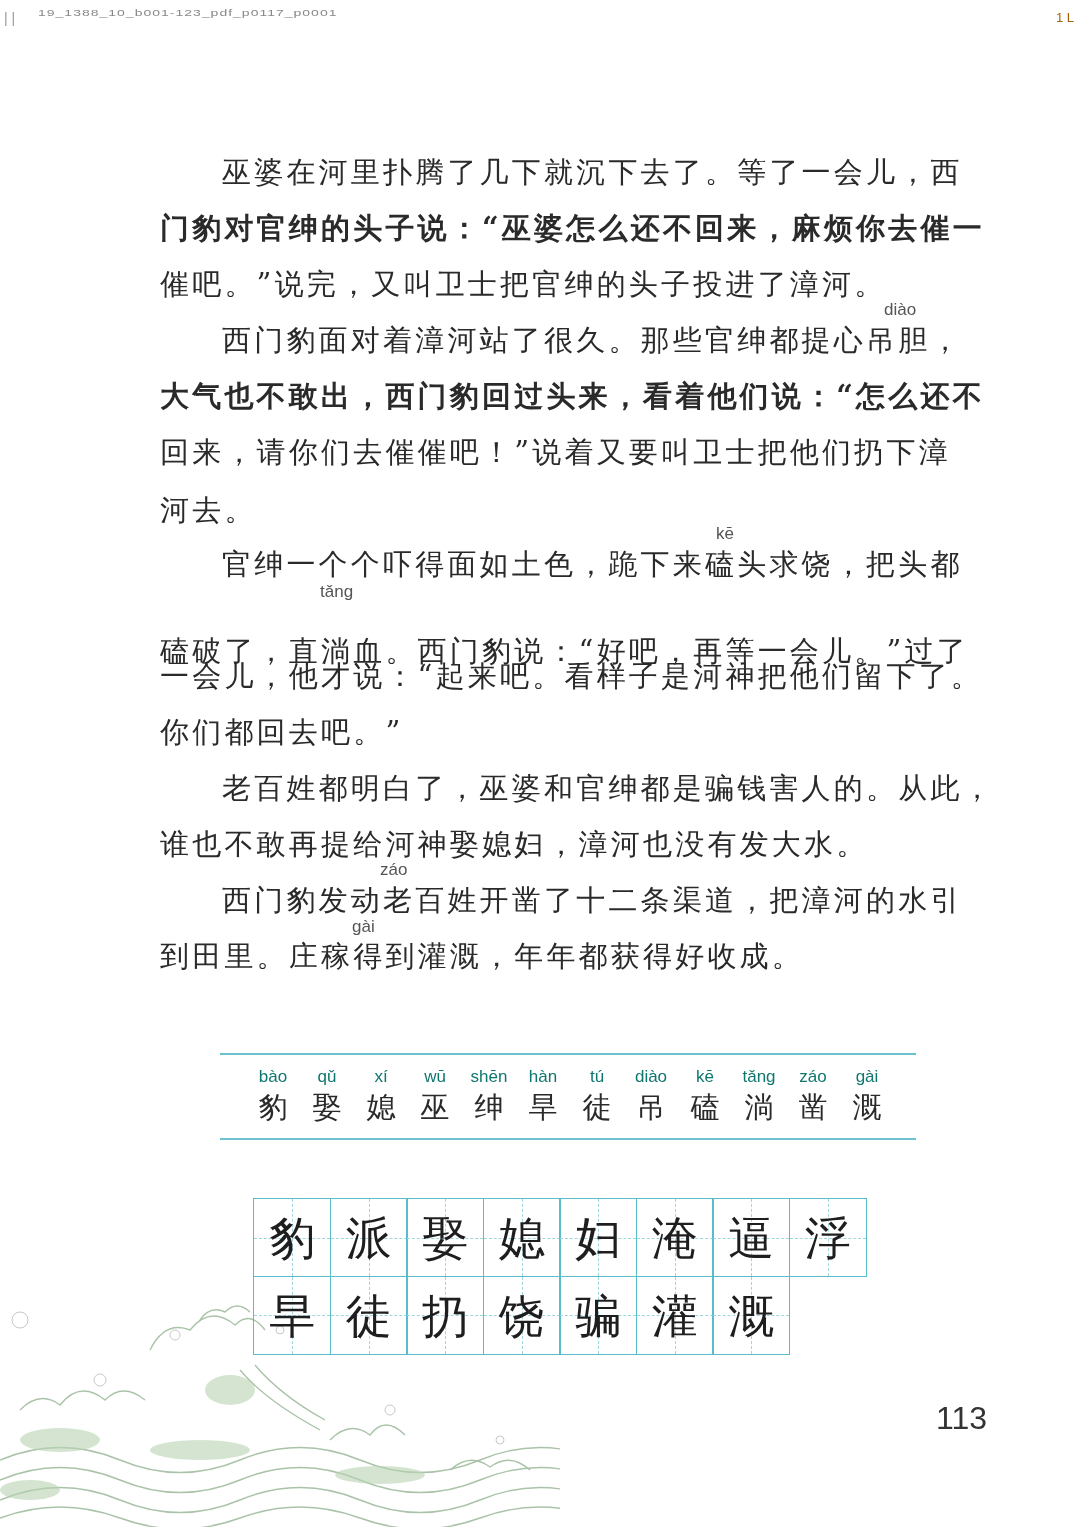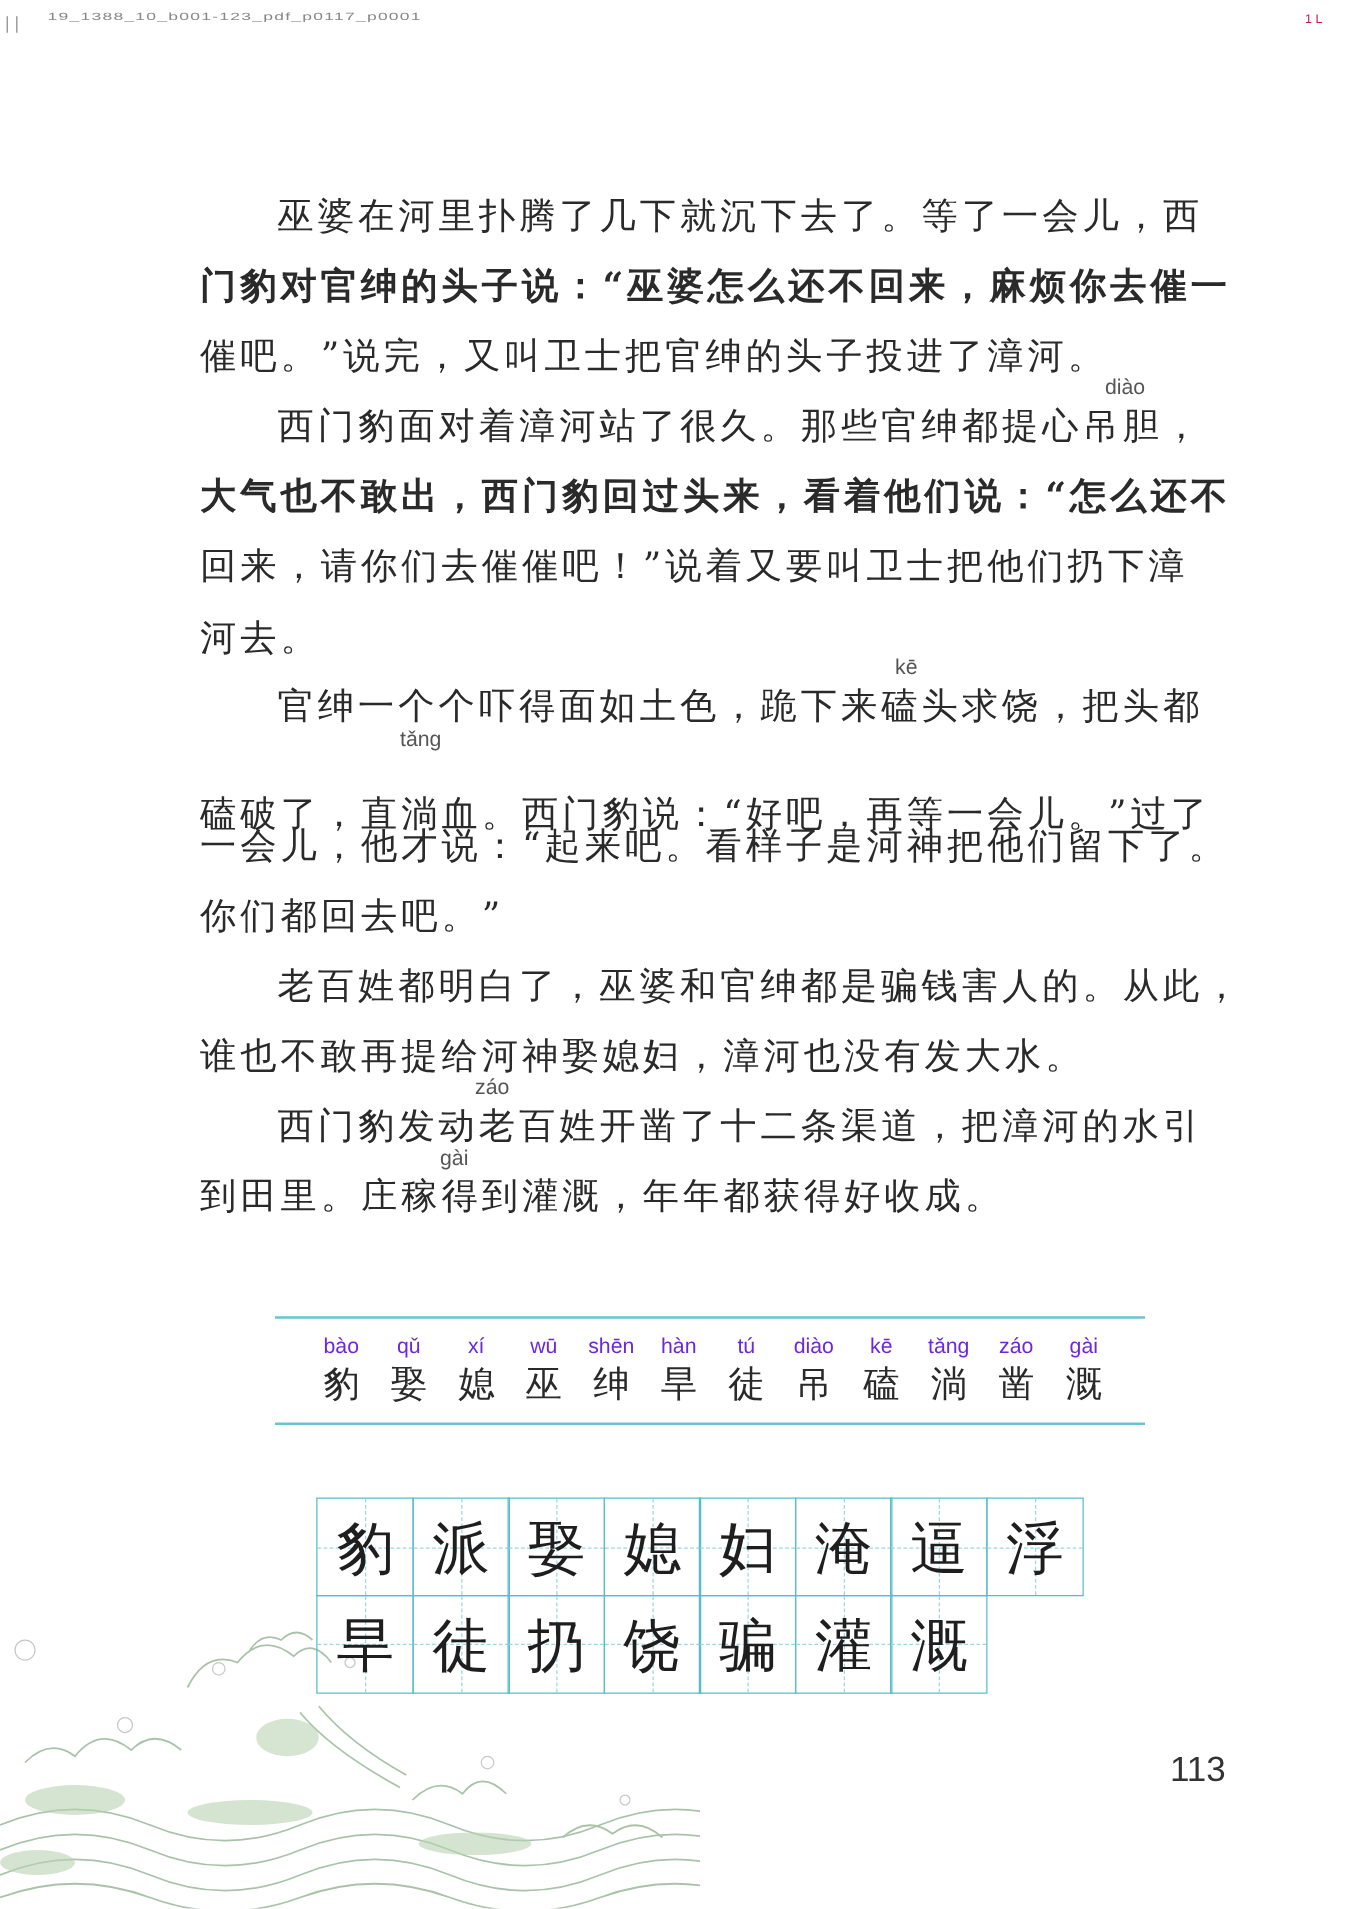--- a/index.html
+++ b/index.html
@@ -1,42 +1,42 @@
 <!DOCTYPE html>
 <html><head>
 <meta charset="utf-8">
 <style>
   html, body { margin:0; padding:0; }
   body { width:1080px; height:1527px; background:#ffffff; position:relative; overflow:hidden;
          font-family:"DejaVu Serif", "Liberation Serif", serif; color:#2a2a2a; }
   .header { position:absolute; top:6px; left:0; width:1080px; height:22px; }
   .hdr-mark { position:absolute; top:4px; left:4px; font-family:"Liberation Sans", sans-serif; font-size:14px; color:#999; }
   .hdr-text { position:absolute; top:2px; left:38px; font-family:"Liberation Sans", sans-serif; font-size:14px; color:#888; letter-spacing:1px; transform:scaleY(0.6); transform-origin:top left; }
-  .hdr-right { position:absolute; top:4px; right:22px; font-family:"Liberation Sans", sans-serif; font-size:10px; color:#be185d; }
+  .hdr-right { position:absolute; top:4px; right:6px; font-family:"Liberation Sans", sans-serif; font-size:13px; color:#a16207; }
 
   .line { position:absolute; left:160px; width:812px; font-size:29px; white-space:nowrap; letter-spacing:3.2px; line-height:40px; }
   .py { position:absolute; font-family:"Liberation Sans", sans-serif; font-size:17px; color:#555; }
 
   .vocab-top { position:absolute; left:220px; top:1053px; width:696px; height:2px; background:#6cc3cf; }
   .vocab-bot { position:absolute; left:220px; top:1138px; width:696px; height:2px; background:#6cc3cf; }
   .vocab { position:absolute; left:246px; top:1066px; display:flex; }
   .vcell { width:54px; text-align:center; }
-  .vpy { font-family:"Liberation Sans", sans-serif; font-size:17px; color:#6d28d9; height:22px; line-height:22px; }
+  .vpy { font-family:"Liberation Sans", sans-serif; font-size:17px; color:#0f766e; height:22px; line-height:22px; }
   .vch { font-size:29px; line-height:38px; color:#2a2a2a; }
 
   .grid { position:absolute; left:254px; top:1199px; }
   .grow { display:flex; }
   .gcell { width:78px; height:79px; border:1.5px solid #59bcc9; margin:-0.75px; position:relative; box-sizing:border-box;
            font-family:"DejaVu Serif", serif; font-size:46px; text-align:center; line-height:78px; color:#1e1e1e; background:transparent; }
   .gcell::before { content:""; position:absolute; left:0; right:0; top:50%; border-top:1px dashed #9fd6de; }
   .gcell::after { content:""; position:absolute; top:0; bottom:0; left:50%; border-left:1px dashed #9fd6de; }
   .gcell span { position:relative; z-index:1; }
 
   .waves { position:absolute; left:0; top:1290px; width:560px; height:237px; }
-  .pageno { position:absolute; left:936px; top:1400px; font-family:"Liberation Sans", sans-serif; font-size:28px; color:#333; }
+  .pageno { position:absolute; left:936px; top:1400px; font-family:"Liberation Sans", sans-serif; font-size:32px; color:#333; }
 </style>
 </head>
 <body>
 
 <div class="header">
   <span class="hdr-mark">| |</span>
   <span class="hdr-text">19_1388_10_b001-123_pdf_p0117_p0001</span>
   <span class="hdr-right">1 L</span>
 </div>
 

